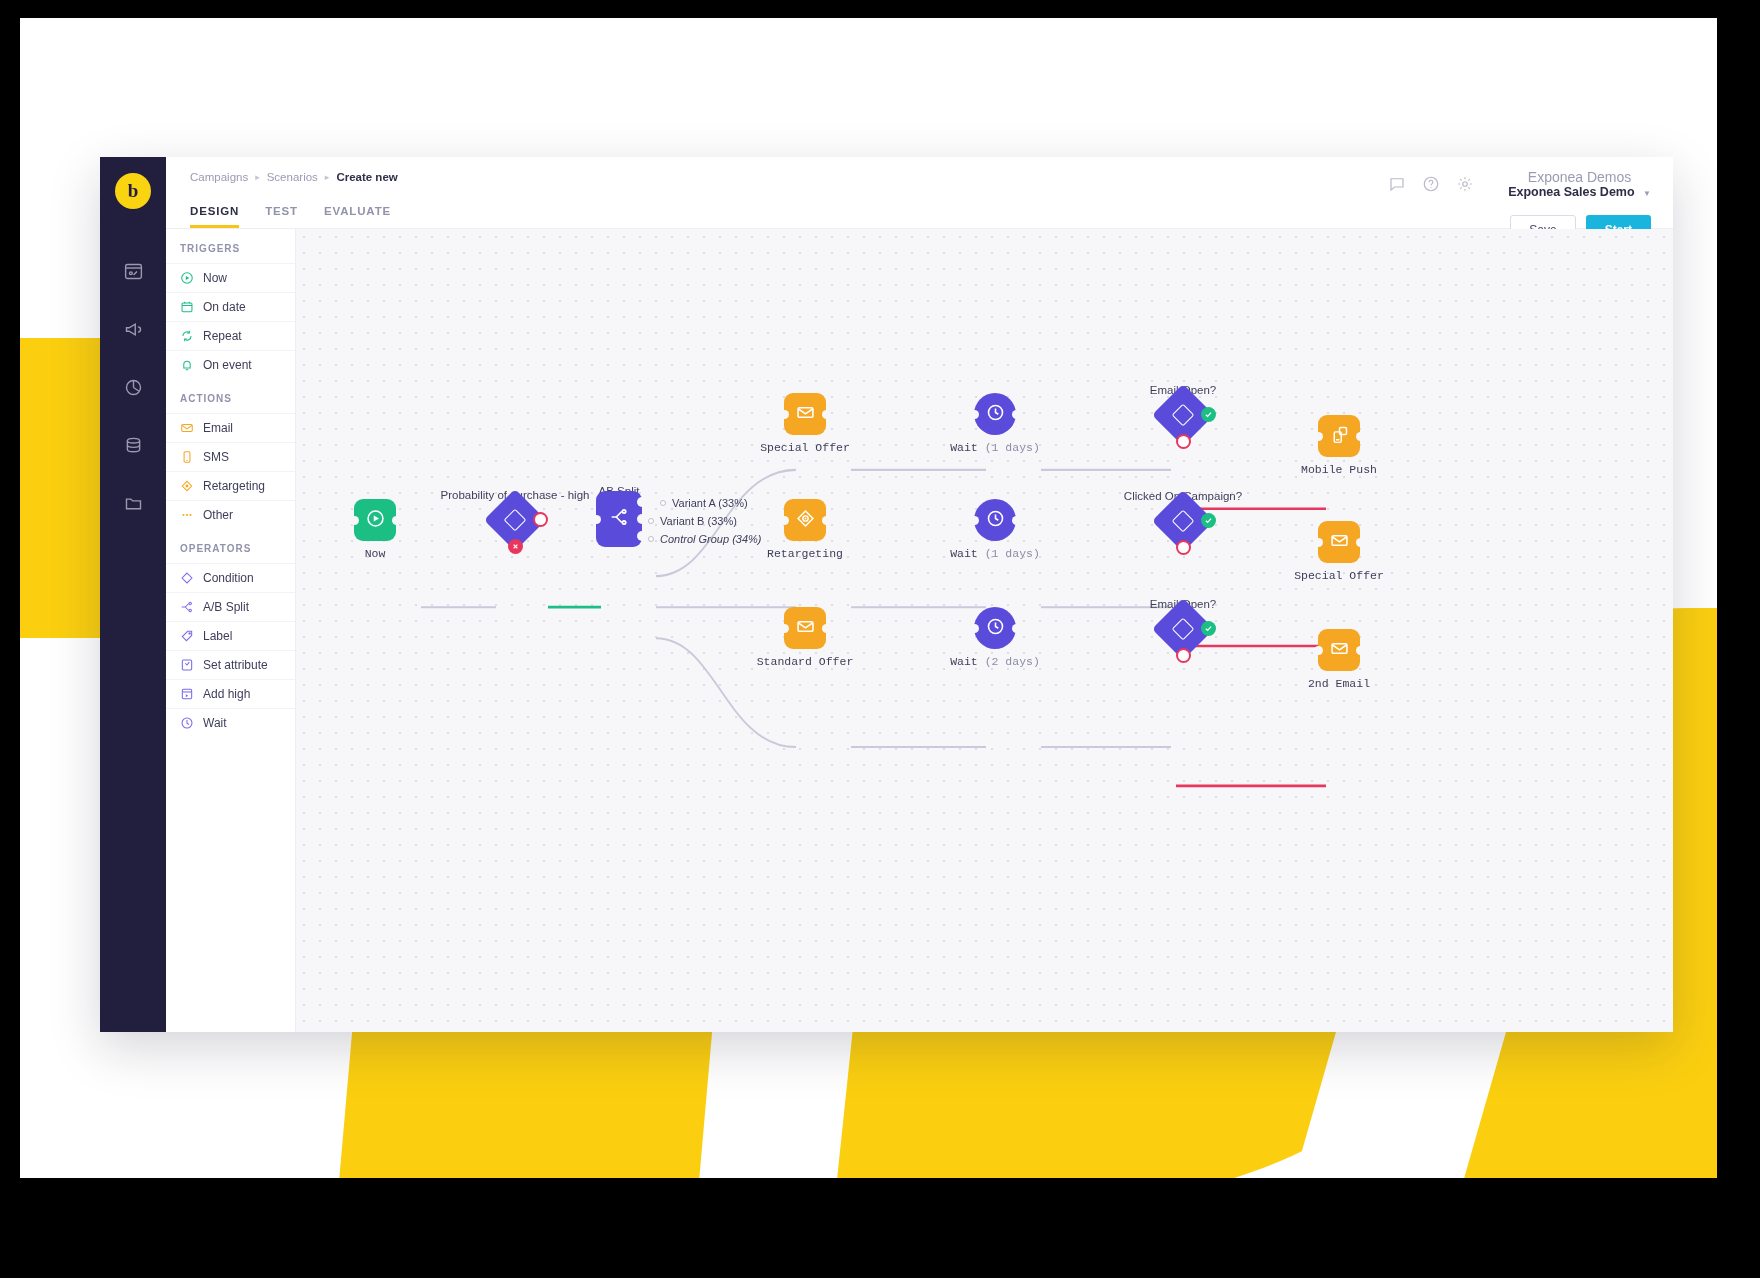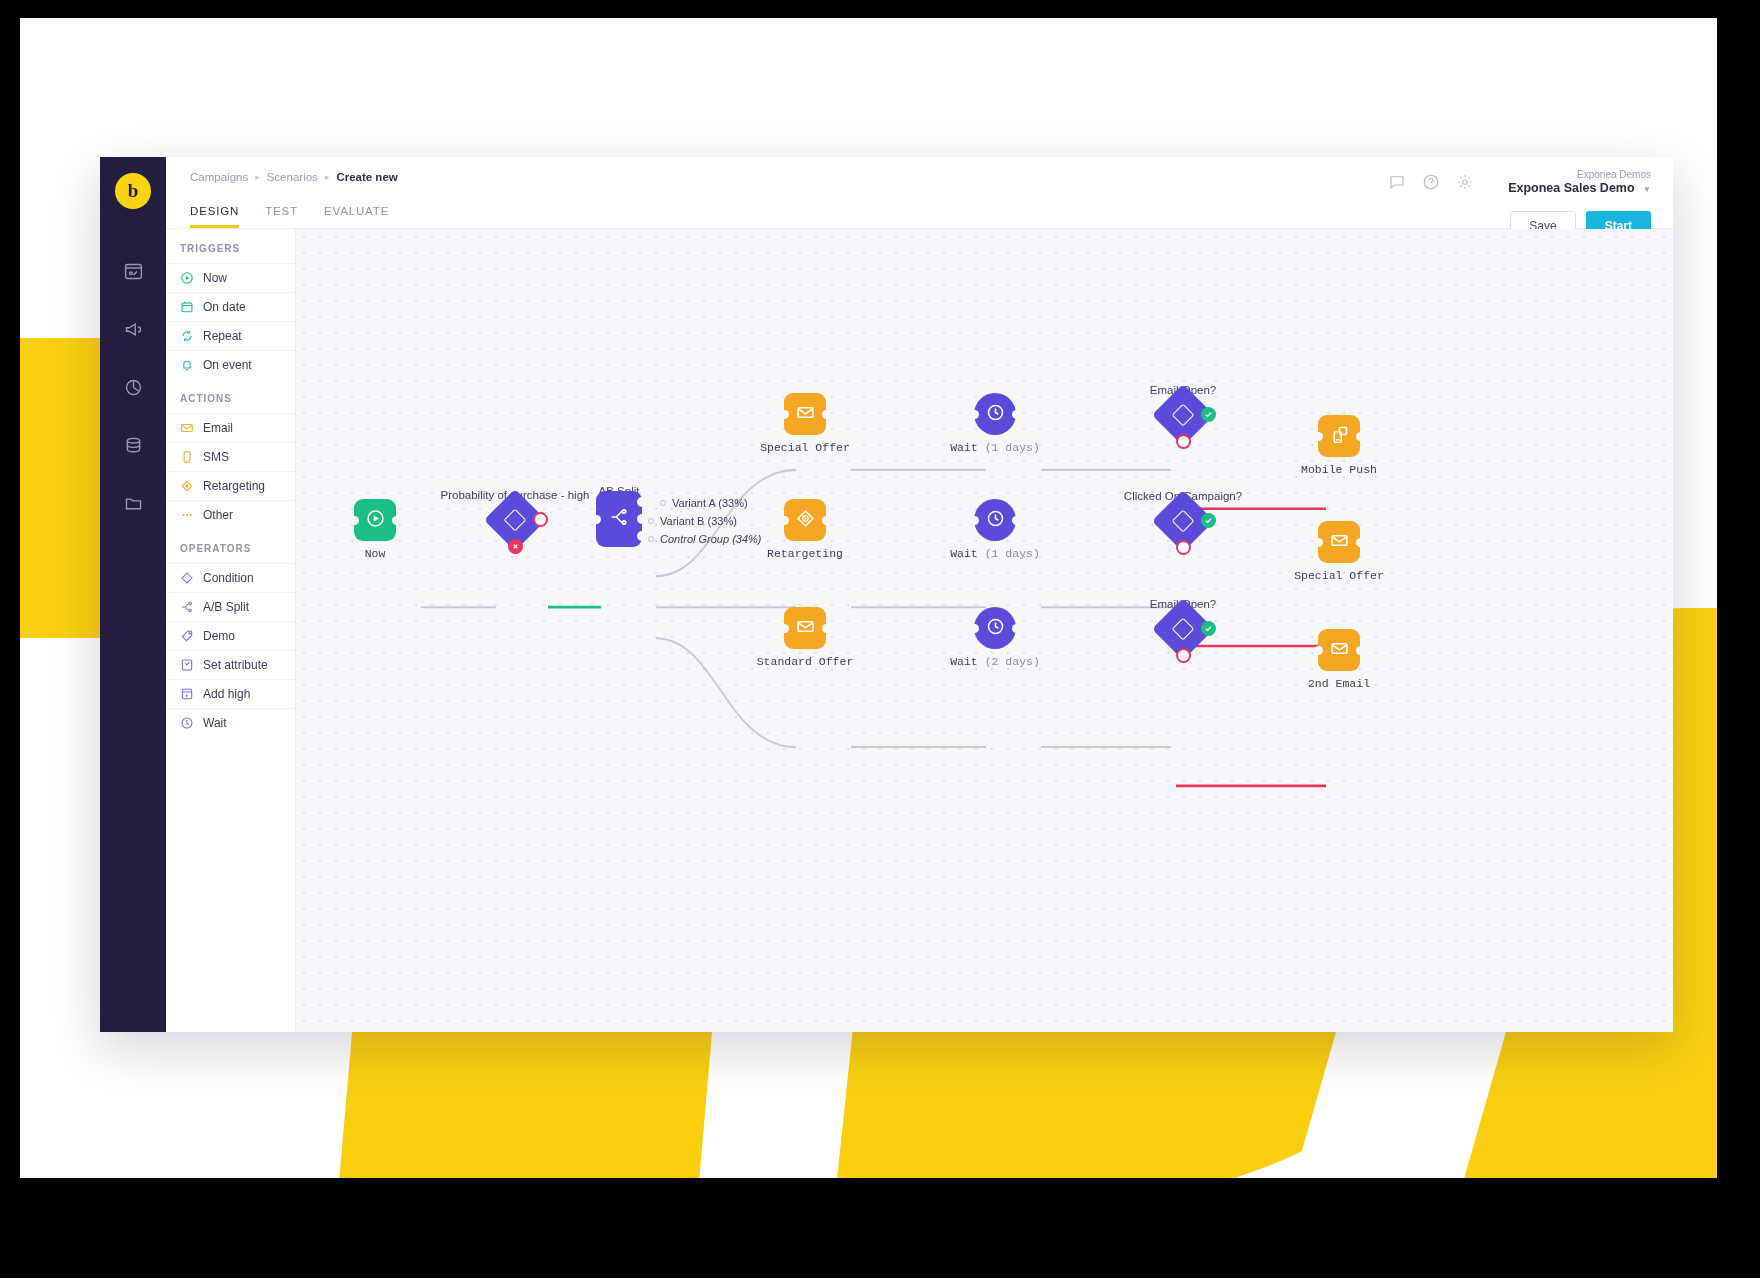--- a/index.html
+++ b/index.html
@@ -85,36 +85,36 @@
   }
   .scn-title {
     font-size: 22px; color: #2D2D46; font-weight: 400;
     letter-spacing: .1px; white-space: nowrap;
   }
   .title-icon { cursor: pointer; opacity: .55; display: flex; }
   .title-icon svg { width: 16px; height: 16px; }
 
   .tabs { display: flex; gap: 26px; margin-top: 22px; }
   .tab {
-    font-size: 11.5px; font-weight: 400; letter-spacing: .85px;
+    font-size: 11.5px; font-weight: 700; letter-spacing: .85px;
     color: #9292AC; padding-bottom: 8px; cursor: pointer;
     border-bottom: 3px solid transparent;
   }
   .tab.active { color: #2D2D46; border-bottom-color: #F5C518; }
 
   
   .hdr-right {
     position: absolute; right: 22px; top: 12px;
     display: flex; flex-direction: column; align-items: flex-end;
   }
   .hdr-icons { display: flex; align-items: center; gap: 16px; }
   .hdr-ic { cursor: pointer; opacity: .6; display: flex; }
   .hdr-ic svg { width: 18px; height: 18px; }
   .acct { text-align: right; line-height: 1.15; margin-left: 18px; cursor: pointer; }
-  .acct-top { font-size: 10px; color: #9B9BB3; }
+  .acct-top { font-size: 14px; color: #9B9BB3; text-align: center; }
   .acct-main { font-size: 12.5px; color: #2D2D46; font-weight: 700; }
   .caret { font-size: 8px; color: #9B9BB3; margin-left: 5px; }
   .hdr-btns { display: flex; gap: 10px; margin-top: 16px; }
   .btn {
     font-size: 12px; padding: 7px 18px; border-radius: 3px;
     cursor: pointer; border: 1px solid transparent; font-weight: 400;
   }
   .btn-save { background: #fff; border-color: #DCDCE8; color: #4A4A66; }
   .btn-start { background: #19B5DE; color: #fff; font-weight: 700; }
 
@@ -434,21 +434,21 @@
             </span>
             <span>A/B Split</span>
           </div>
           <div class="pal-item">
             <span class="pal-ic">
               <svg viewBox="0 0 24 24" fill="none" stroke="#7B6BE8" stroke-width="1.8">
                 <path d="M20 4h-7L4 13l7 7 9-9V4z"></path>
                   <circle cx="16.5" cy="7.5" r="1.2"></circle>
               </svg>
             </span>
-            <span>Demo</span>
+            <span>Label</span>
           </div>
           <div class="pal-item">
             <span class="pal-ic">
               <svg viewBox="0 0 24 24" fill="none" stroke="#7B6BE8" stroke-width="1.8">
                 <rect x="4" y="3.5" width="16" height="17" rx="2"></rect>
                   <path d="M9 9l3 3 4-5"></path>
               </svg>
             </span>
             <span>Set attribute</span>
           </div>

